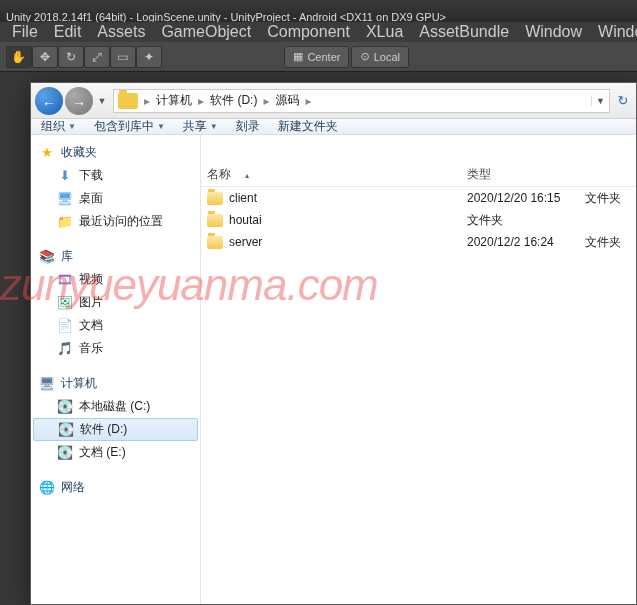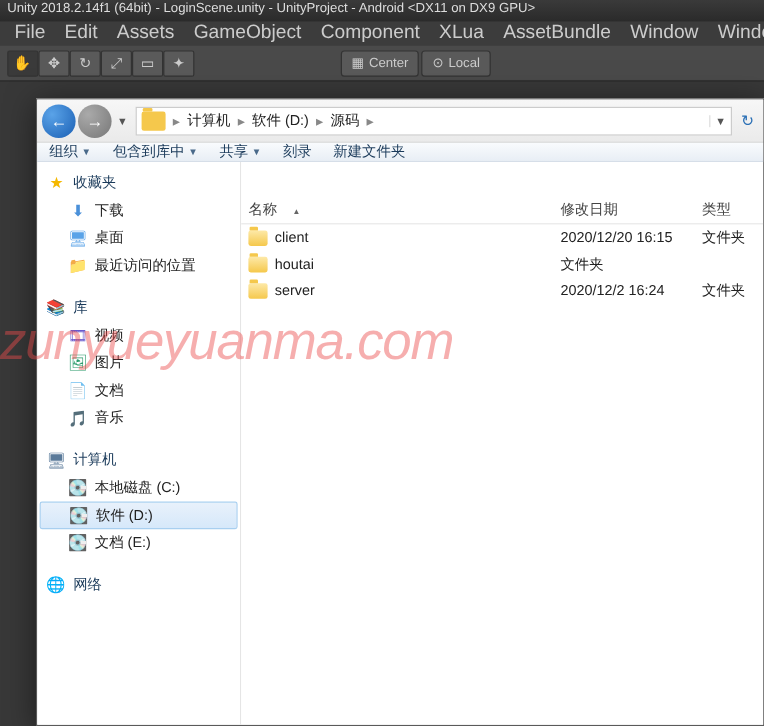--- a/index.html
+++ b/index.html
@@ -1,20 +1,20 @@
 <!DOCTYPE html>
 <html><head>
 <meta charset="utf-8">
 <style>
 * { margin: 0; padding: 0; box-sizing: border-box; font-family: "Microsoft YaHei", "Segoe UI", Tahoma, sans-serif; }
 body { width: 637px; height: 605px; overflow: hidden; background: #fff; position: relative; }
 
 
 .unity-window { width: 100%; height: 100%; background: #383838; }
-.unity-titlebar { height: 18px; background: linear-gradient(#3a3a3a,#2a2a2a); color: #ddd; font-size: 11px; padding: 1px 6px; white-space: nowrap; overflow: hidden; }
+.unity-titlebar { height: 18px; background: linear-gradient(#3a3a3a,#2a2a2a); color: #ddd; font-size: 11px; padding: 11px 6px; white-space: nowrap; overflow: hidden; }
 .unity-menubar { height: 20px; background: #3c3c3c; display: flex; align-items: center; padding: 0 4px; }
 .unity-menubar span { color: #ccc; font-size: 16px; padding: 2px 8px; cursor: default; }
 .unity-toolbar { height: 30px; background: #4a4a4a; display: flex; align-items: center; padding: 0 6px; gap: 2px; border-bottom: 1px solid #222; }
 .tool-btn { width: 26px; height: 22px; background: #5a5a5a; border: 1px solid #333; border-radius: 2px; display: flex; align-items: center; justify-content: center; color: #ccc; font-size: 12px; }
 .tool-btn.active { background: #3a3a3a; }
 .tool-group { display: flex; margin-right: 8px; }
 .tool-pill { height: 22px; background: #5a5a5a; border: 1px solid #333; border-radius: 3px; padding: 0 8px; display: flex; align-items: center; color: #ccc; font-size: 11px; gap: 4px; }
 .unity-body { height: calc(100% - 68px); background: #383838; filter: blur(0.5px); opacity: 0.4; }
 
 
@@ -231,21 +231,20 @@
         <div class="side-head">
             <span class="ico net">🌐</span>
             <span>网络</span>
           </div>
       </div>
     </div>
 
     <div class="filelist">
       <div class="fl-head">
         <div class="col-name"><span>名称</span><span class="sort-ind">▴</span></div>
-        <div class="col-date">修改日期</div>
         <div class="col-type">类型</div>
       </div>
       <div class="fl-row">
         <div class="col-name">
             <span class="folder-ico"></span>
             <span>client</span>
           </div>
         <div class="col-date">2020/12/20 16:15</div>
         <div class="col-type">文件夹</div>
       </div>

